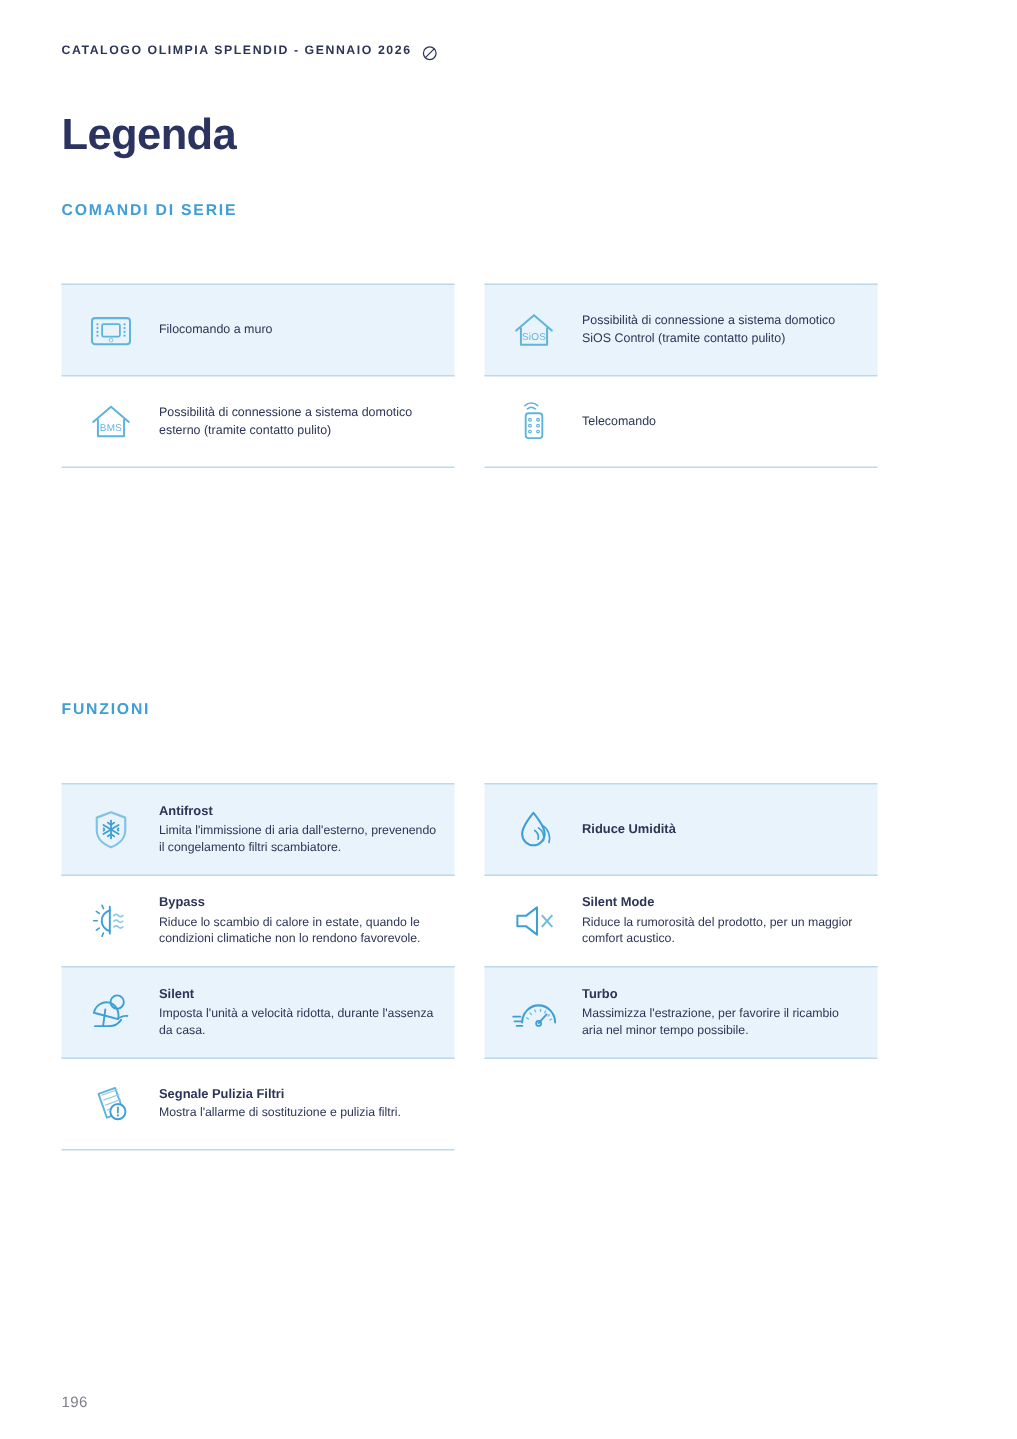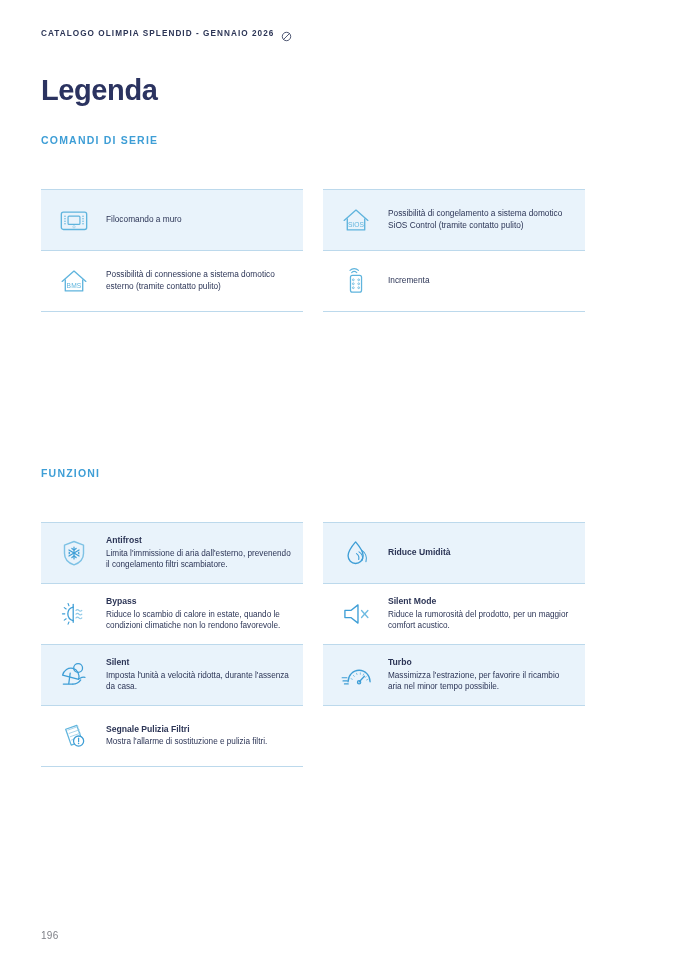--- a/index.html
+++ b/index.html
@@ -214,40 +214,40 @@
 
         <div class="legend-row shaded">
           <span class="row-icon">
             <svg viewBox="0 0 48 48" fill="none" xmlns="http://www.w3.org/2000/svg">
               <path d="M9 24.5L24 11.5L39 24.5" stroke="#5fb4dd" stroke-width="1.7" stroke-linecap="round" stroke-linejoin="round"></path>
               <path d="M13 22.5V36.5H35V22.5" stroke="#5fb4dd" stroke-width="1.7" stroke-linecap="round" stroke-linejoin="round"></path>
               <text x="24" y="32.4" text-anchor="middle" font-family="Liberation Sans, sans-serif" font-size="8.4" fill="#5fb4dd" letter-spacing="0.2">SiOS</text>
             </svg>
           </span>
           <div class="row-text">
-            <p class="row-desc solo">Possibilità di congelamento a sistema domotico SiOS Control (tramite contatto pulito)</p>
+            <p class="row-desc solo">Possibilità di connessione a sistema domotico SiOS Control (tramite contatto pulito)</p>
           </div>
         </div>
 
         <div class="legend-row plain">
           <span class="row-icon">
             <svg viewBox="0 0 48 48" fill="none" xmlns="http://www.w3.org/2000/svg">
               <rect x="17" y="17" width="14" height="21" rx="2.4" stroke="#5fb4dd" stroke-width="1.6"></rect>
               <path d="M18.5 13.4C20.4 11.6 23.1 11.6 25 13.4" stroke="#5fb4dd" stroke-width="1.4" stroke-linecap="round"></path>
               <path d="M16.4 10.6C19.4 7.7 24.1 7.7 27.1 10.6" stroke="#5fb4dd" stroke-width="1.4" stroke-linecap="round"></path>
               <circle cx="20.6" cy="22.5" r="1.15" stroke="#5fb4dd" stroke-width="1"></circle>
               <circle cx="27.4" cy="22.5" r="1.15" stroke="#5fb4dd" stroke-width="1"></circle>
               <circle cx="20.6" cy="27.5" r="1.15" stroke="#5fb4dd" stroke-width="1"></circle>
               <circle cx="27.4" cy="27.5" r="1.15" stroke="#5fb4dd" stroke-width="1"></circle>
               <circle cx="20.6" cy="32.5" r="1.15" stroke="#5fb4dd" stroke-width="1"></circle>
               <circle cx="27.4" cy="32.5" r="1.15" stroke="#5fb4dd" stroke-width="1"></circle>
             </svg>
           </span>
           <div class="row-text">
-            <p class="row-desc solo">Incrementa</p>
+            <p class="row-desc solo">Telecomando</p>
           </div>
         </div>
 
       </div>
     </div>
   </div>
 
   <div class="section" id="section-funzioni">
     <div class="section-title">FUNZIONI</div>
     <div class="grid">

